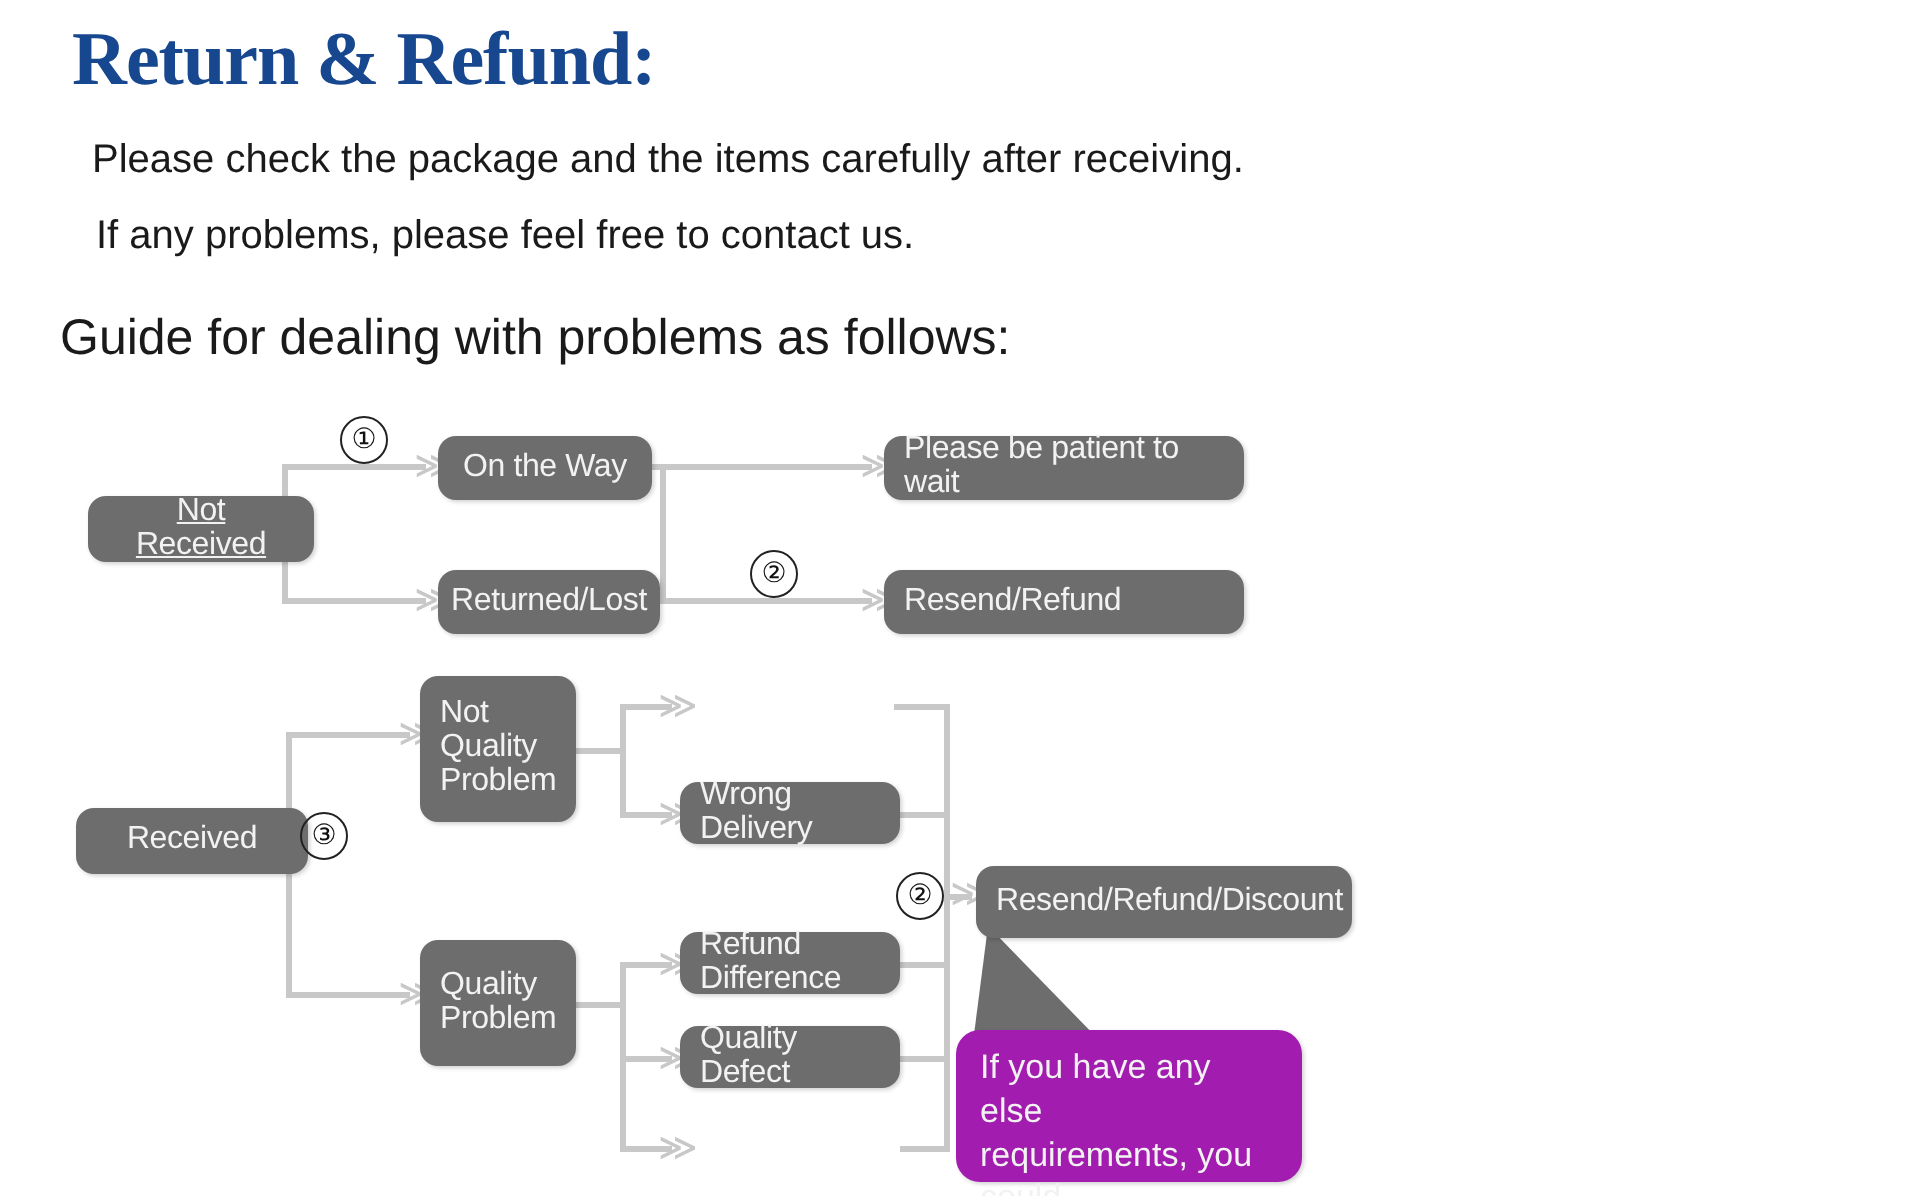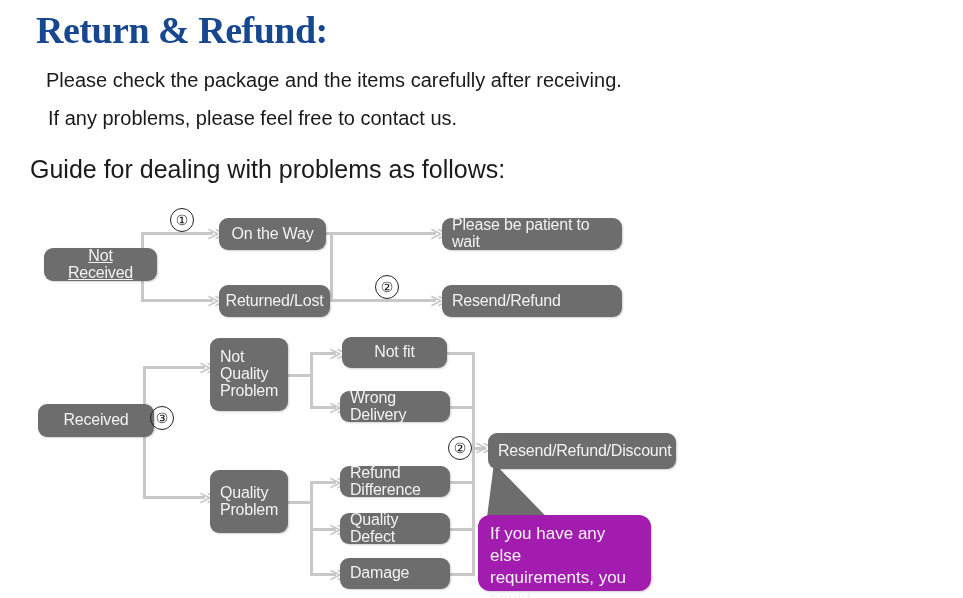--- a/index.html
+++ b/index.html
@@ -191,35 +191,33 @@
     <div class="node multiline" style="left:210px; top:470px; width:78px; height:63px;">Quality
 Problem</div>
 
     <div class="ln lnv" style="left:310px; top:352px; height:55px;"></div>
     <div class="ln lnh" style="left:288px; top:374px; width:24px;"></div>
     <div class="ln lnh" style="left:310px; top:352px; width:26px;"></div>
     <div class="ln lnh" style="left:310px; top:406px; width:26px;"></div>
     <div class="arrow" style="left:329px; top:344px;">≫</div>
     <div class="arrow" style="left:329px; top:398px;">≫</div>
 
-    <div class="node center" style="left:342px; top:337px; width:105px; height:31px;">Not fit</div>
     <div class="node" style="left:340px; top:391px; width:110px; height:31px;">Wrong Delivery</div>
 
     <div class="ln lnv" style="left:310px; top:481px; height:93px;"></div>
     <div class="ln lnh" style="left:288px; top:501px; width:24px;"></div>
     <div class="ln lnh" style="left:310px; top:481px; width:26px;"></div>
     <div class="ln lnh" style="left:310px; top:528px; width:26px;"></div>
     <div class="ln lnh" style="left:310px; top:573px; width:26px;"></div>
     <div class="arrow" style="left:329px; top:473px;">≫</div>
     <div class="arrow" style="left:329px; top:520px;">≫</div>
     <div class="arrow" style="left:329px; top:565px;">≫</div>
 
     <div class="node" style="left:340px; top:466px; width:110px; height:31px;">Refund Difference</div>
     <div class="node" style="left:340px; top:513px; width:110px; height:31px;">Quality Defect</div>
-    <div class="node" style="left:340px; top:558px; width:110px; height:31px;">Damage</div>
 
     <div class="ln lnv" style="left:472px; top:352px; height:222px;"></div>
     <div class="ln lnh" style="left:447px; top:352px; width:28px;"></div>
     <div class="ln lnh" style="left:450px; top:406px; width:25px;"></div>
     <div class="ln lnh" style="left:450px; top:481px; width:25px;"></div>
     <div class="ln lnh" style="left:450px; top:528px; width:25px;"></div>
     <div class="ln lnh" style="left:450px; top:573px; width:25px;"></div>
     <div class="ln lnh" style="left:472px; top:447px; width:14px;"></div>
 
     <div class="step" style="left:448px; top:436px;">②</div>

